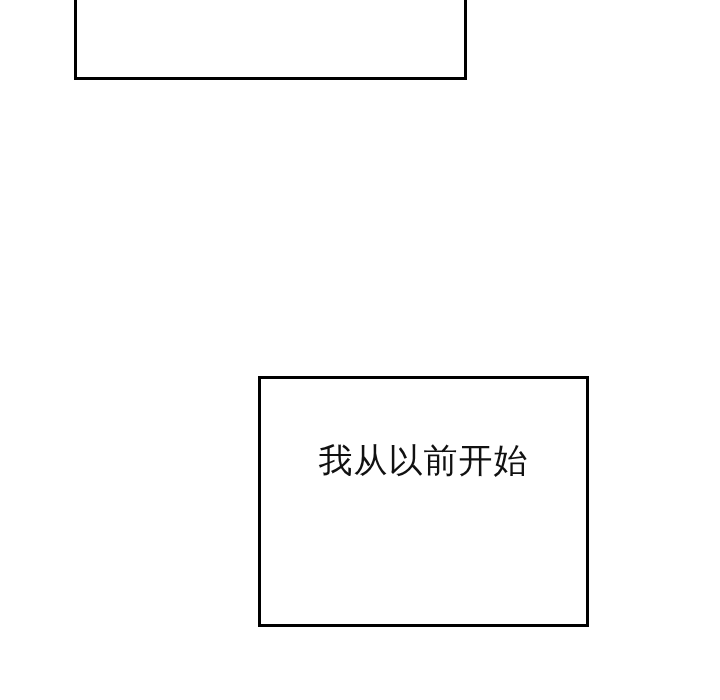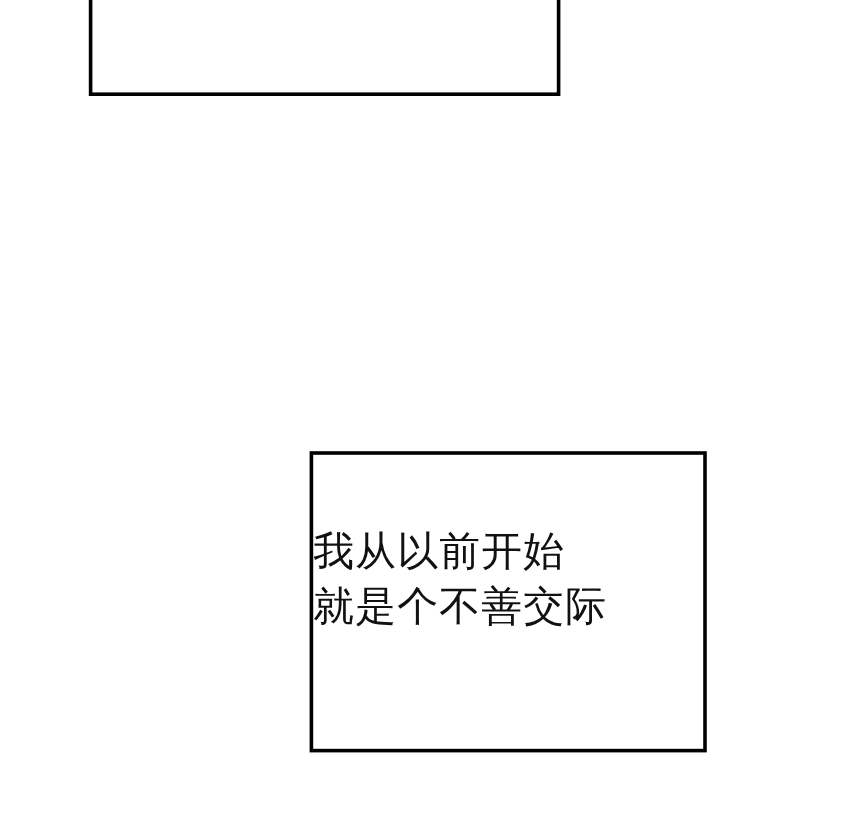--- a/index.html
+++ b/index.html
@@ -30,33 +30,33 @@
       left: 258px;
       top: 376px;
       width: 331px;
       height: 251px;
     }
     .caption {
       position: absolute;
       left: 0;
       right: 0;
       top: 58px;
+      text-align: center;
       color: #111111;
       font-size: 34px;
       line-height: 46px;
       letter-spacing: 1px;
     }
     .caption-line {
       display: block;
       white-space: nowrap;
     }
   </style>
 </head>
 <body>
 
 <div class="panel panel-top"></div>
 
 <div class="panel panel-bottom">
   <div class="caption">
     <span class="caption-line">我从以前开始</span>
-    <span class="caption-line">就是个不善交际</span>
   </div>
 </div>
 
 </body></html>

